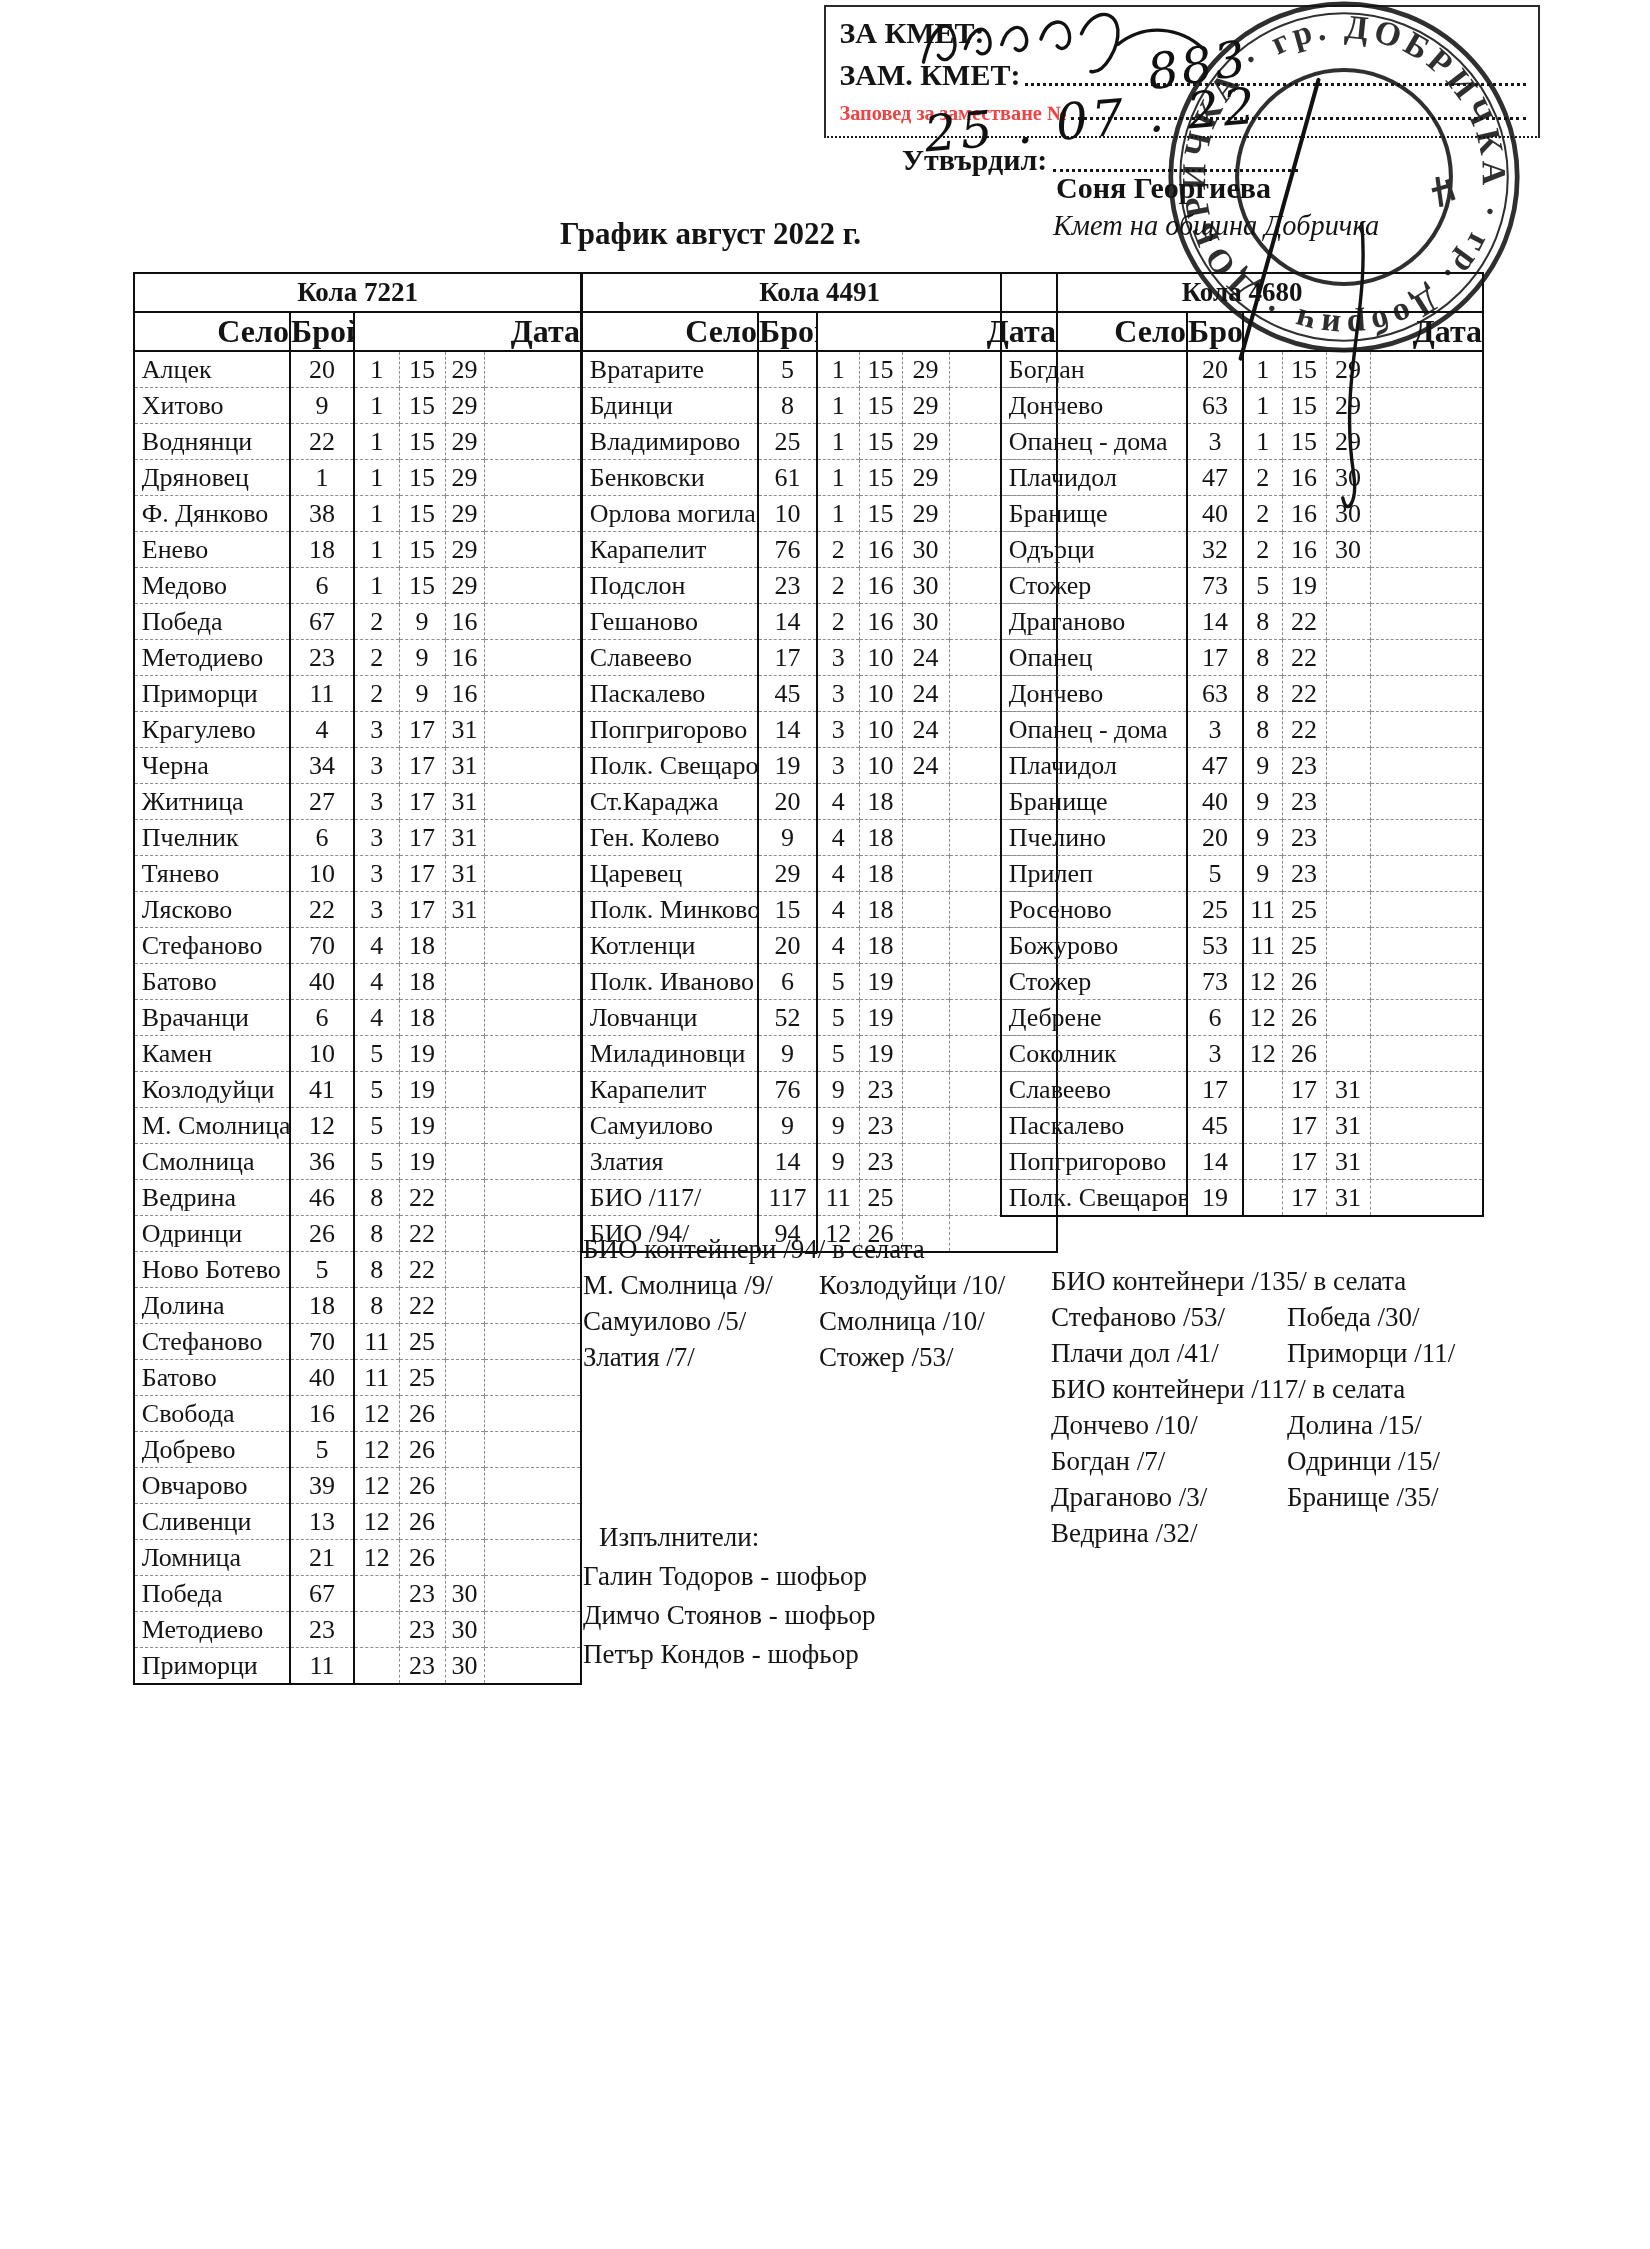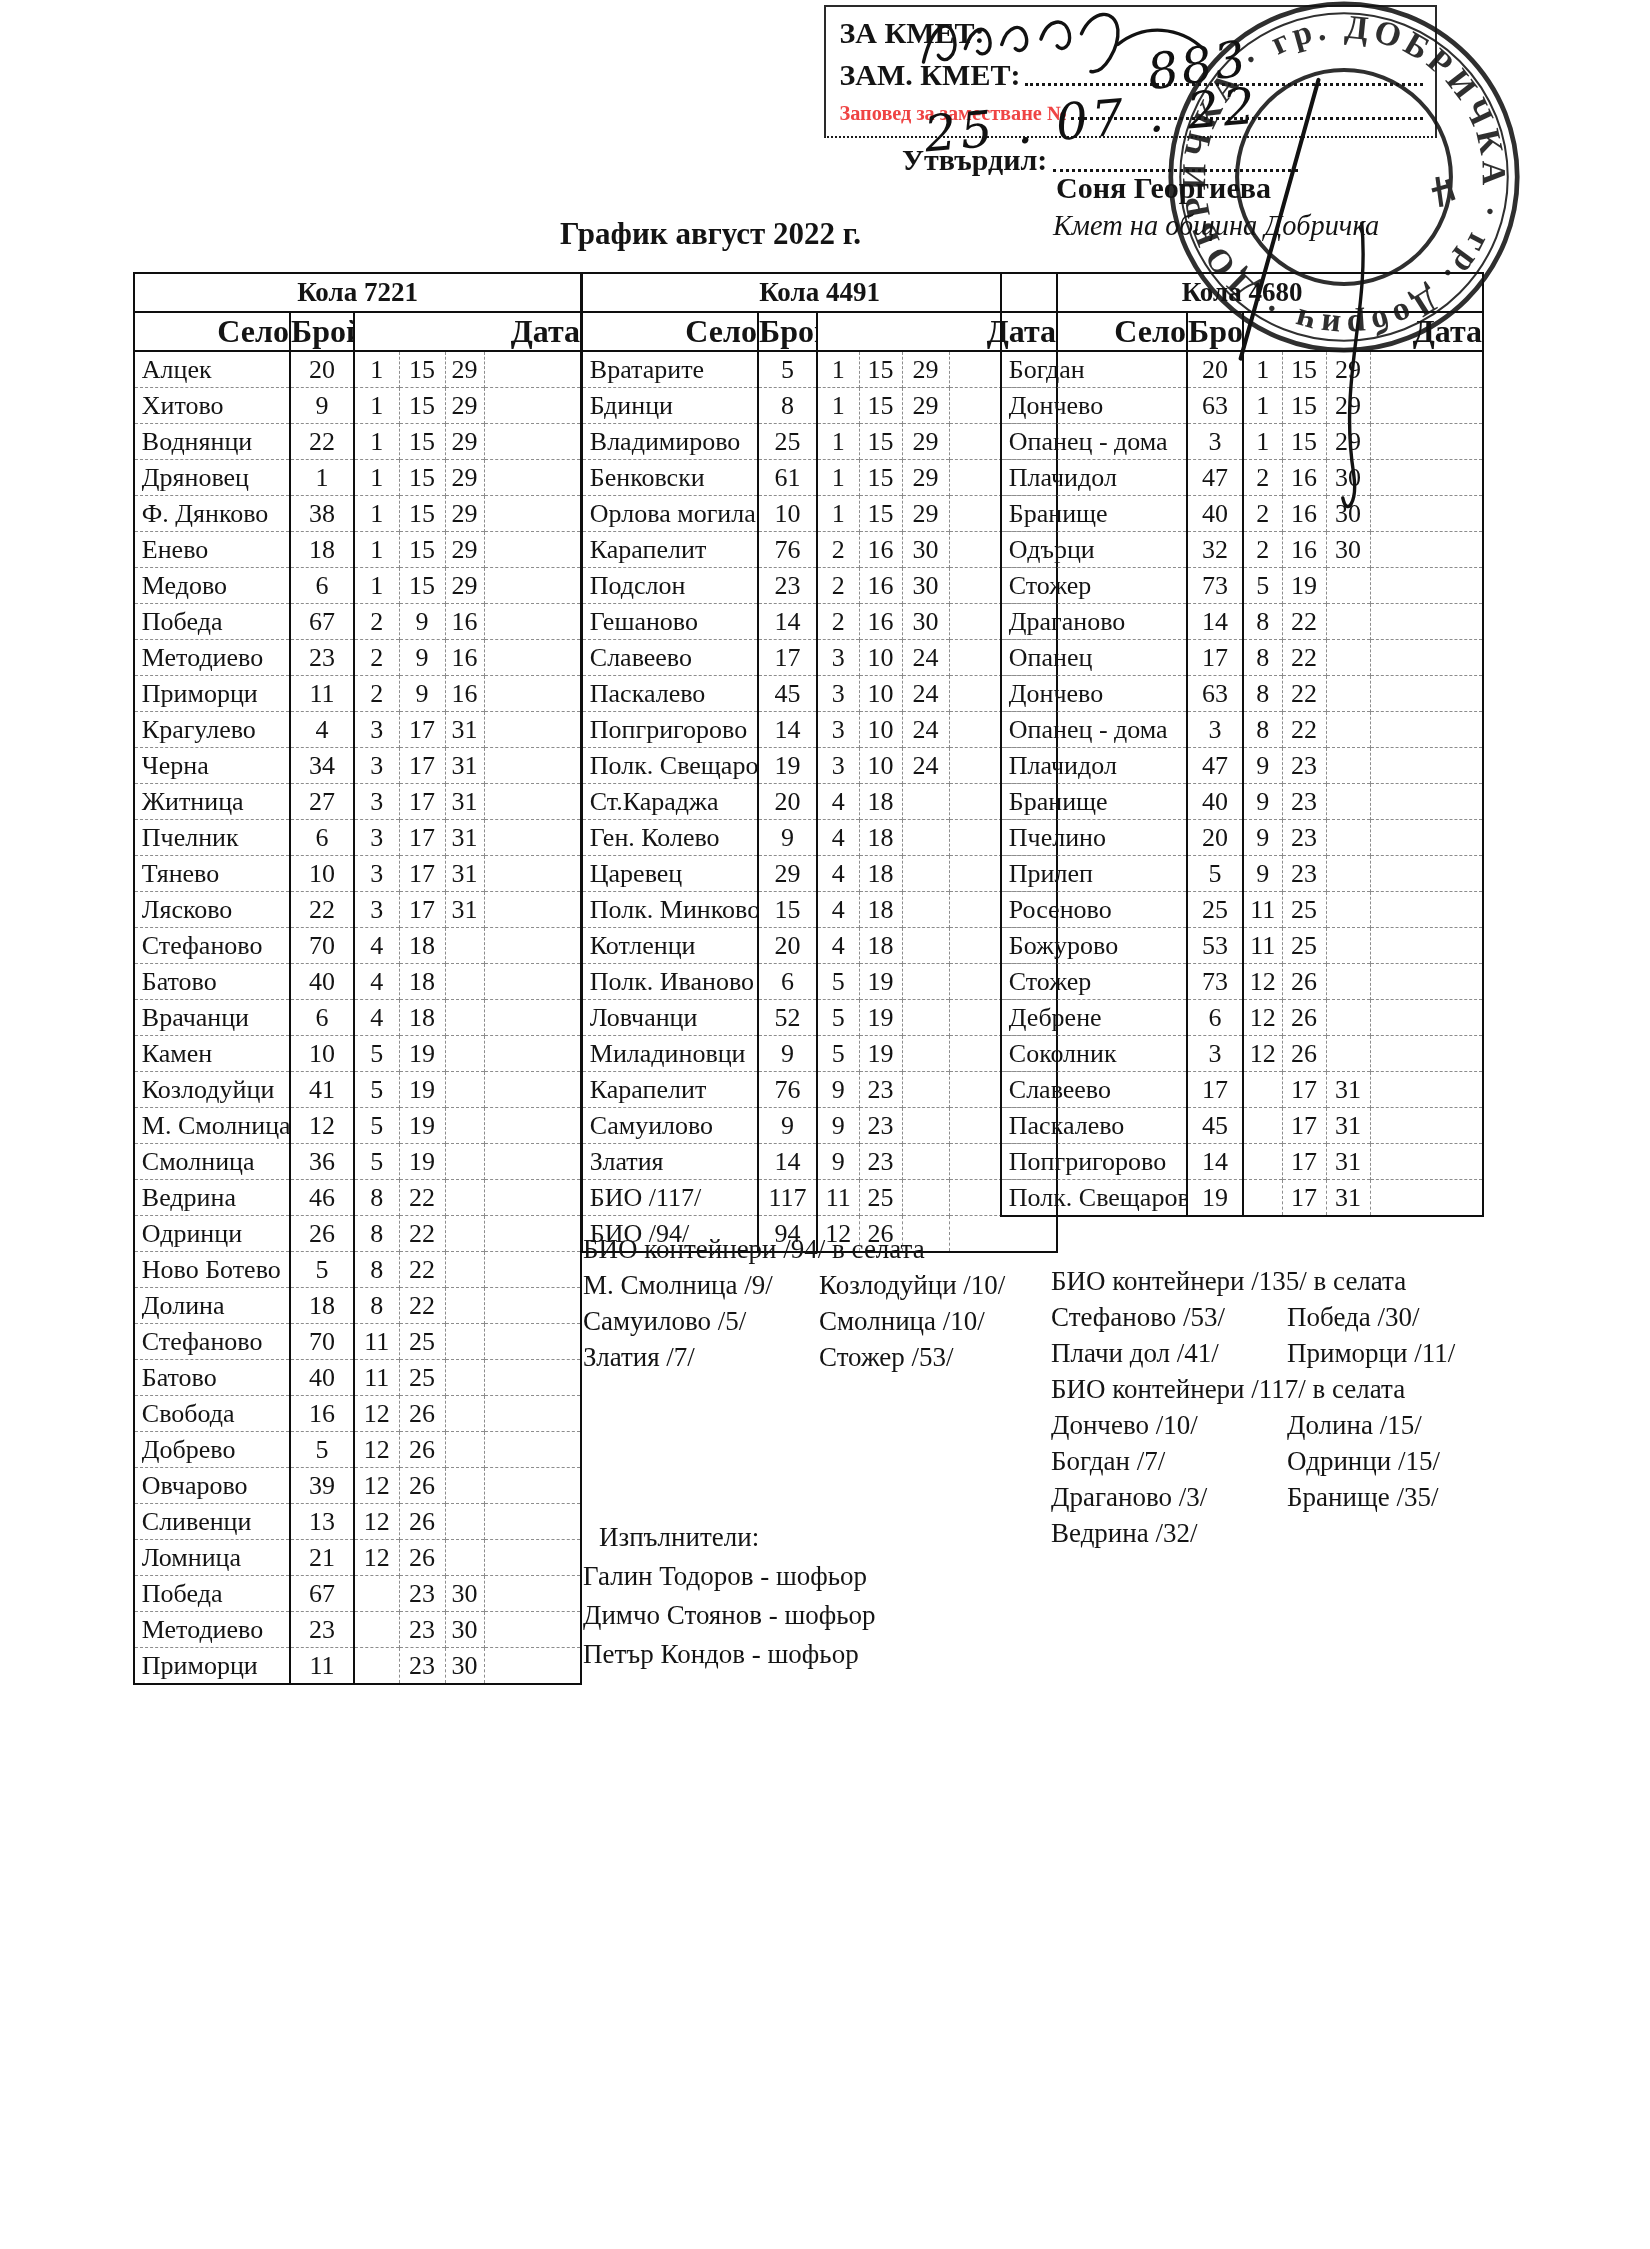--- a/index.html
+++ b/index.html
@@ -1,20 +1,20 @@
 <!DOCTYPE html>
 <html lang="bg" style="font-size:10.8px"><head>
 <meta charset="utf-8">
 <style>
   html,body{margin:0;padding:0;background:#e8e8e8;}
   .page{position:relative;width:1651px;height:2250px;background:#ffffff;overflow:hidden;
         font-family:"Liberation Serif","DejaVu Serif",serif;color:#141414;}
 
   
-  .approval-box{position:absolute;left:824px;top:5.4px;width:613px;height:133px;
+  .approval-box{position:absolute;left:824px;top:5.4px;width:716px;height:133px;
                 border:2px solid #2a2a2a;border-bottom:2.7px dotted #1a1a1a;padding:9.5px 12.2px 0 13.5px;box-sizing:border-box;}
   .apline{display:flex;align-items:flex-end;margin-bottom:9.5px;}
   .apline .lbl{font-weight:700;font-size:30px;line-height:32.5px;white-space:nowrap;}
   .apline .leader{flex:1;border-bottom:3.4px dotted #161616;margin:0 0 5.4px 4.1px;height:0.7px;}
   .zapoved .lbl{font-weight:700;font-size:20.3px;color:#ef4444;line-height:24.4px;}
   .utvardil-line{position:absolute;left:902px;top:143px;width:396px;display:flex;align-items:flex-end;}
   .utvardil-line .lbl{font-weight:700;font-size:30px;white-space:nowrap;}
   .utvardil-line .leader{flex:1;border-bottom:3.4px dotted #161616;margin:0 0 5.4px 5.4px;height:0.7px;}
   .signer-name{position:absolute;left:1056px;top:171px;font-weight:700;font-size:30px;}
   .signer-title{position:absolute;left:1053px;top:210px;font-style:italic;font-size:28.4px;}

